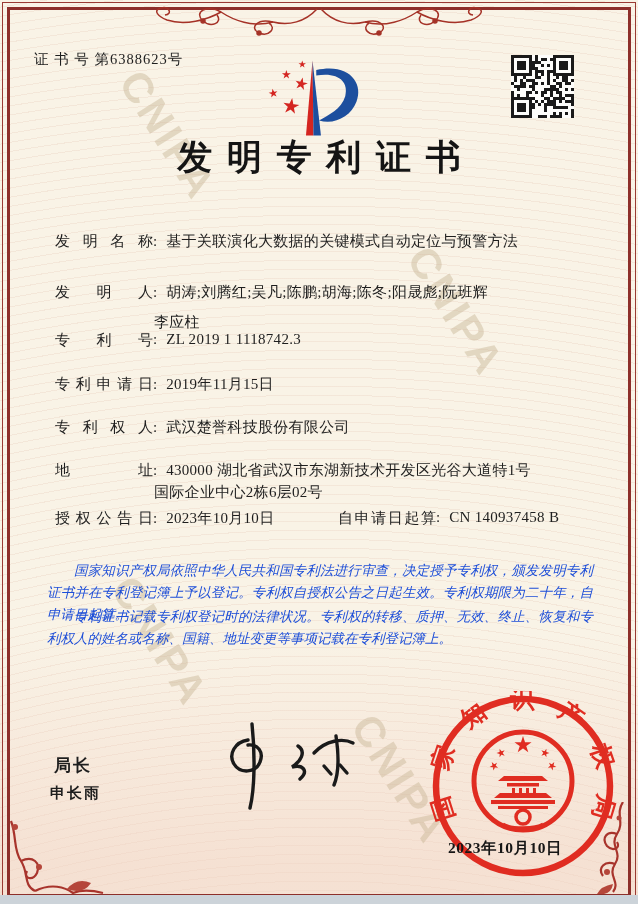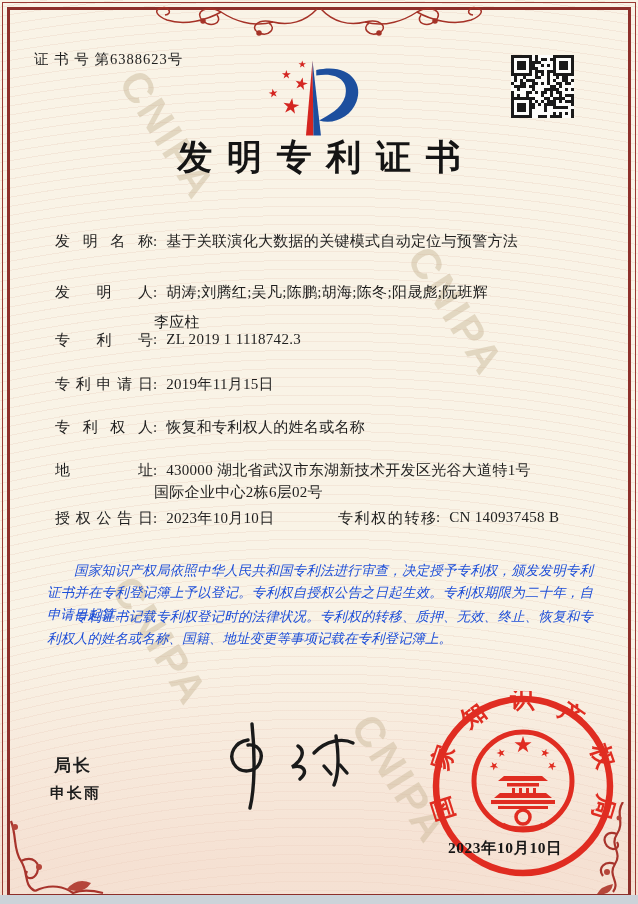--- a/index.html
+++ b/index.html
@@ -351,32 +351,32 @@
 
   <div class="row r-pno">
     <span class="lb">专利号</span><span class="cl">:</span><span class="vl">ZL 2019 1 1118742.3</span>
   </div>
 
   <div class="row r-fdate">
     <span class="lb">专利申请日</span><span class="cl">:</span><span class="vl">2019年11月15日</span>
   </div>
 
   <div class="row r-patee">
-    <span class="lb">专利权人</span><span class="cl">:</span><span class="vl">恢复和专利权人的姓名或名称</span>
+    <span class="lb">专利权人</span><span class="cl">:</span><span class="vl">武汉楚誉科技股份有限公司</span>
   </div>
 
   <div class="row r-addr">
     <span class="lb">地址</span><span class="cl">:</span><span class="vl">430000 湖北省武汉市东湖新技术开发区光谷大道特1号</span>
   </div>
   <div class="cont c-addr">国际企业中心2栋6层02号</div>
 
   <div class="row r-grant">
     <span class="lb">授权公告日</span><span class="cl">:</span><span class="vl">2023年10月10日</span>
     <span class="pair2">
-      <span class="lb">专利权的转移</span><span class="cl">:</span><span class="vl">CN 140937458 B</span>
+      <span class="lb">自申请日起算</span><span class="cl">:</span><span class="vl">CN 140937458 B</span>
     </span>
   </div>
 
   <p class="para p1">国家知识产权局依照中华人民共和国专利法进行审查，决定授予专利权，颁发发明专利证书并在专利登记簿上予以登记。专利权自授权公告之日起生效。专利权期限为二十年，自申请日起算。</p>
   <p class="para p2">专利证书记载专利权登记时的法律状况。专利权的转移、质押、无效、终止、恢复和专利权人的姓名或名称、国籍、地址变更等事项记载在专利登记簿上。</p>
 
   <div class="dir-title">局长</div>
   <div class="dir-name">申长雨</div>
 
   <svg class="sig" viewBox="0 0 172 106">

